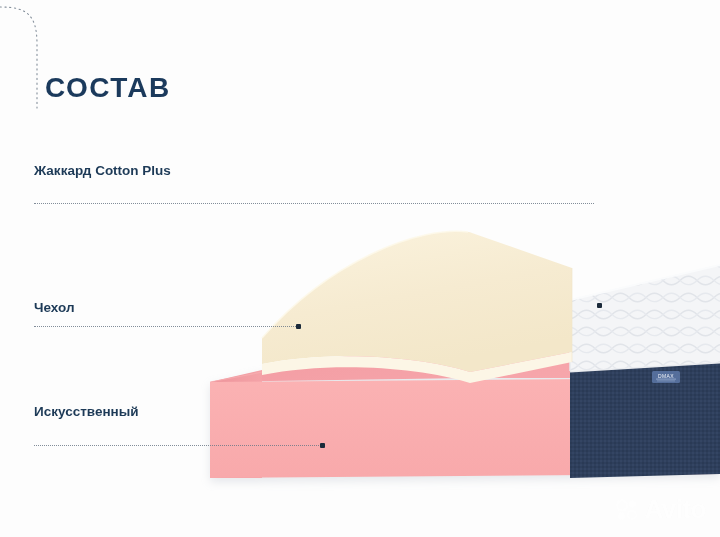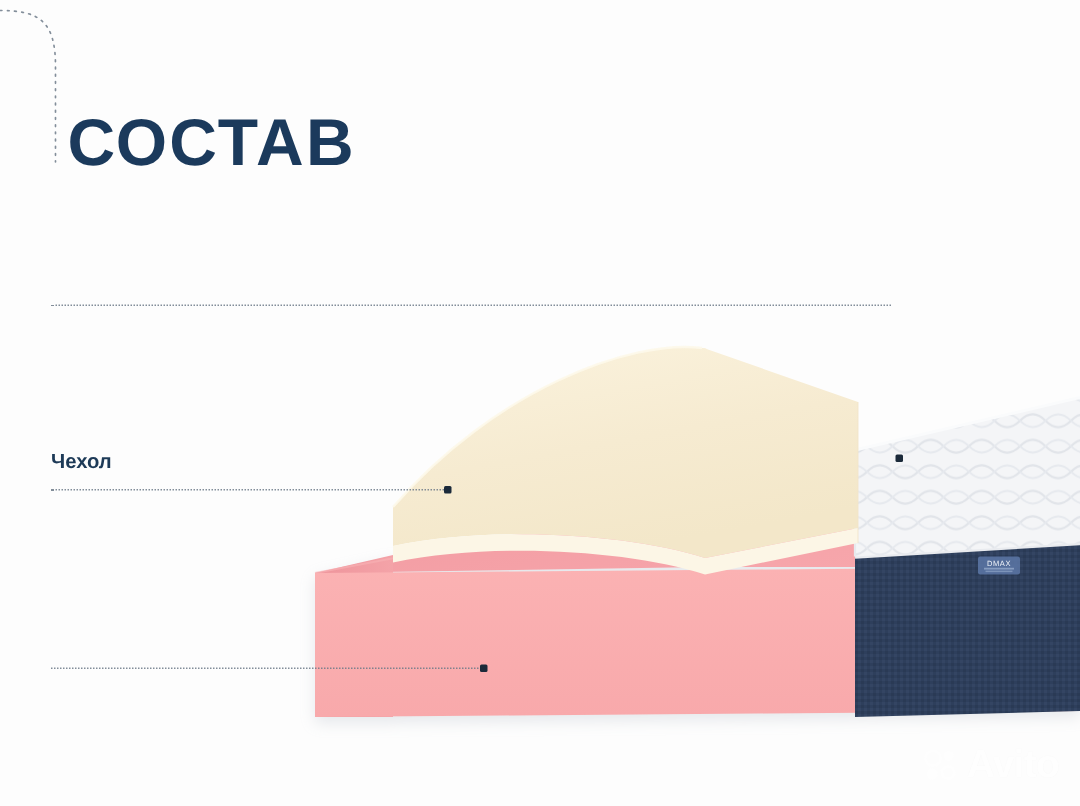--- a/index.html
+++ b/index.html
@@ -13,21 +13,21 @@
   }
   #stage{
     position:absolute;left:0;top:0;width:720px;height:537px;
     background:#fdfdfd;
     overflow:hidden;
   }
   
   #title{
     position:absolute;
     left:45px;top:74px;
-    font-size:44px;
+    font-size:28px;
     font-weight:bold;
     letter-spacing:1.5px;
     color:#1b3a5c;
     line-height:1;
     white-space:nowrap;
   }
   
   .label-block{
     position:absolute;
     color:#1d3a57;
@@ -174,27 +174,29 @@
 
       <path d="M572,268 L572,362" fill="none" stroke="#f0e5c8" stroke-width="1" opacity=".6"></path>
     </g>
   </svg>
 
   
   <div id="title">СОСТАВ</div>
 
   
   <div id="label-cover" class="label-block">
+    <div class="label-line-2">Жаккард Cotton Plus</div>
   </div>
 
   <div id="label-memory" class="label-block">
     <div class="label-line-1">Чехол</div>
   </div>
 
   <div id="label-latex" class="label-block">
+    <div class="label-line-1">Искусственный</div>
   </div>
 
   
   
   <div id="lead1-h" class="leader leader-h"></div>
   <svg id="lead1-curve" viewBox="0 0 60 112" width="60" height="112" xmlns="http://www.w3.org/2000/svg">
     <path d="M0,7 C26,7 37,14 37,44 L37,108" fill="none" stroke="#6d7a88" stroke-width="1.1" stroke-dasharray="1.2 3.6" stroke-linecap="round" opacity=".85"></path>
   </svg>
   <div id="lead1-dot" class="leader-dot"></div>
 

